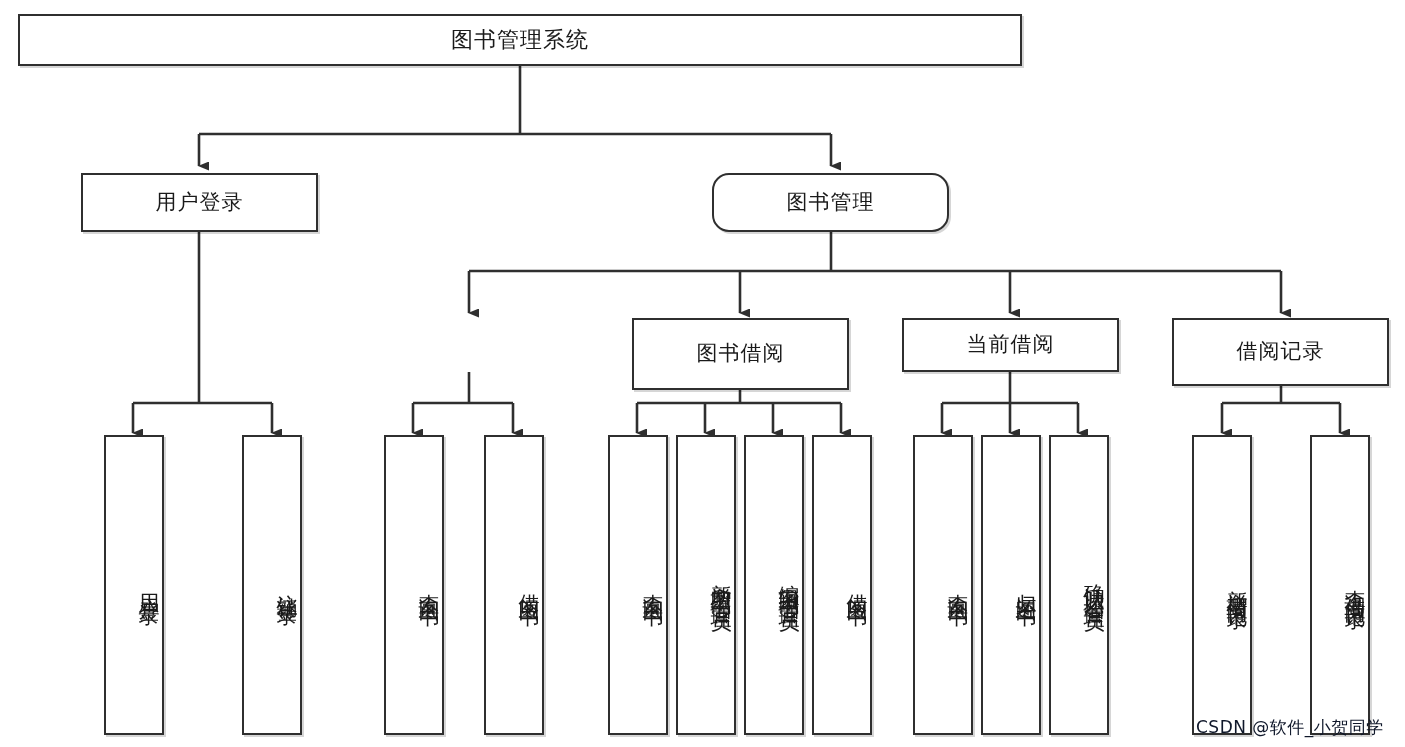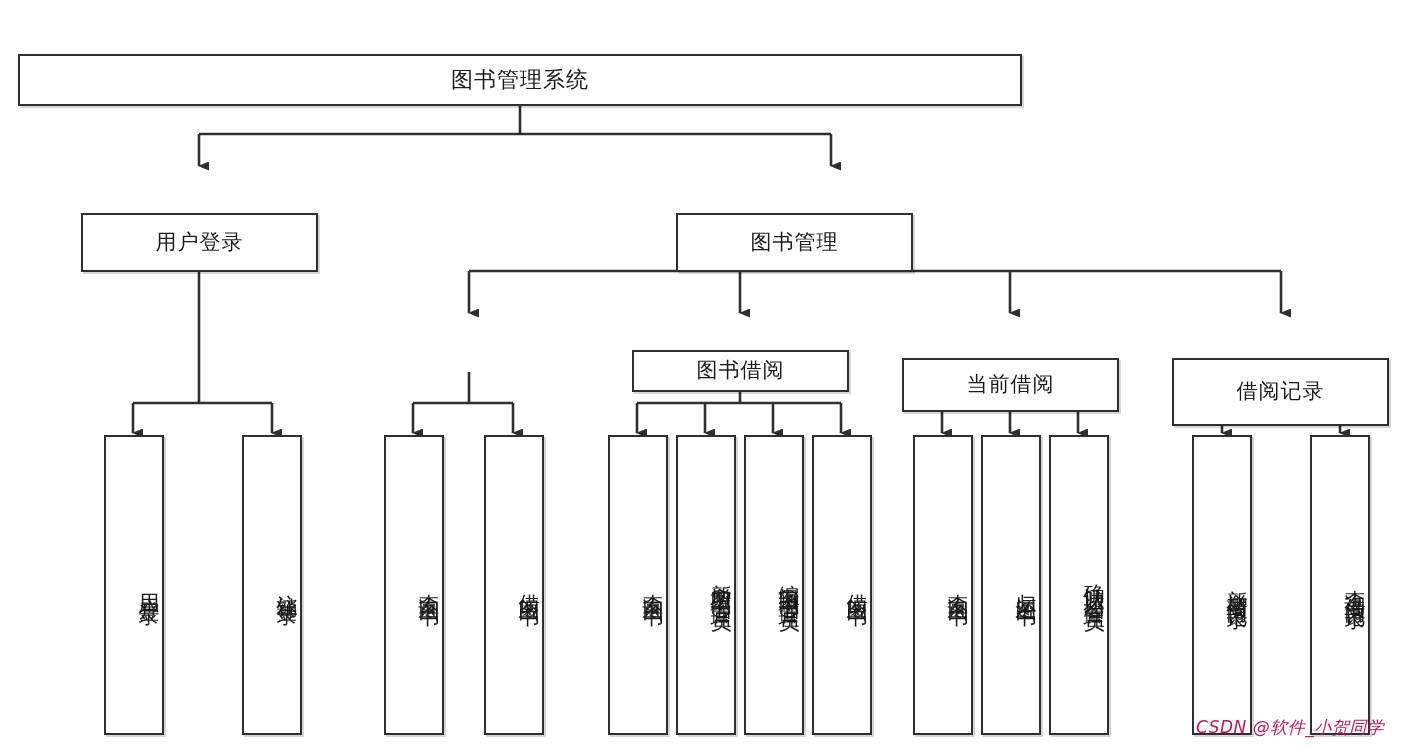--- a/index.html
+++ b/index.html
@@ -35,21 +35,20 @@
     display: flex;
     align-items: center;
     justify-content: center;
     color: #1a1a1a;
   }
   .node.horizontal {
     font-size: 21px;
     letter-spacing: 1px;
     line-height: 1.2;
     white-space: nowrap;
-    margin-top: 40px;
   }
   .node.horizontal.root {
     font-size: 22px;
   }
   .node.vertical {
     writing-mode: vertical-rl;
     text-orientation: upright;
     font-size: 21px;
     letter-spacing: 4px;
     line-height: 1.25;
@@ -62,25 +61,24 @@
     align-items: flex-start;
   }
   .node.vertical .vlabel {
     display: block;
     writing-mode: vertical-rl;
     text-orientation: upright;
   }
   .watermark {
     position: absolute;
     font-size: 17px;
-    color: #be185d;
+    color: #0f172a;
     white-space: nowrap;
     letter-spacing: 0.5px;
     pointer-events: none;
-    font-style: italic;
   }
 </style>
 </head>
 <body>
 
 <div id="diagram-root">
 
   <svg id="connectors" viewBox="0 0 1405 747" xmlns="http://www.w3.org/2000/svg">
     <defs>
       <marker id="arrow" markerWidth="9" markerHeight="11" refX="4.5" refY="10" orient="auto" markerUnits="userSpaceOnUse">
@@ -133,25 +131,25 @@
     </g>
   </svg>
 
   <div class="node horizontal root" style="left:18px; top:14px; width:1004px; height:52px;">
     <span>图书管理系统</span>
   </div>
 
   <div class="node horizontal" style="left:81px; top:173px; width:237px; height:59px;">
     <span>用户登录</span>
   </div>
-  <div class="node horizontal" style="left:676px; top:173px; width:237px; height:59px;">
+  <div class="node horizontal" style="left:712px; top:173px; width:237px; height:59px;border-radius:17px;">
     <span>图书管理</span>
   </div>
 
-  <div class="node horizontal" style="left:632px; top:310px; width:217px; height:42px;">
+  <div class="node horizontal" style="left:632px; top:318px; width:217px; height:72px;">
     <span>图书借阅</span>
   </div>
   <div class="node horizontal" style="left:902px; top:318px; width:217px; height:54px;text-align:right;">
     <span>当前借阅</span>
   </div>
   <div class="node horizontal" style="left:1172px; top:318px; width:217px; height:68px;">
     <span>借阅记录</span>
   </div>
 
   <div class="node vertical" style="left:104px; top:435px; width:60px; height:300px;">

